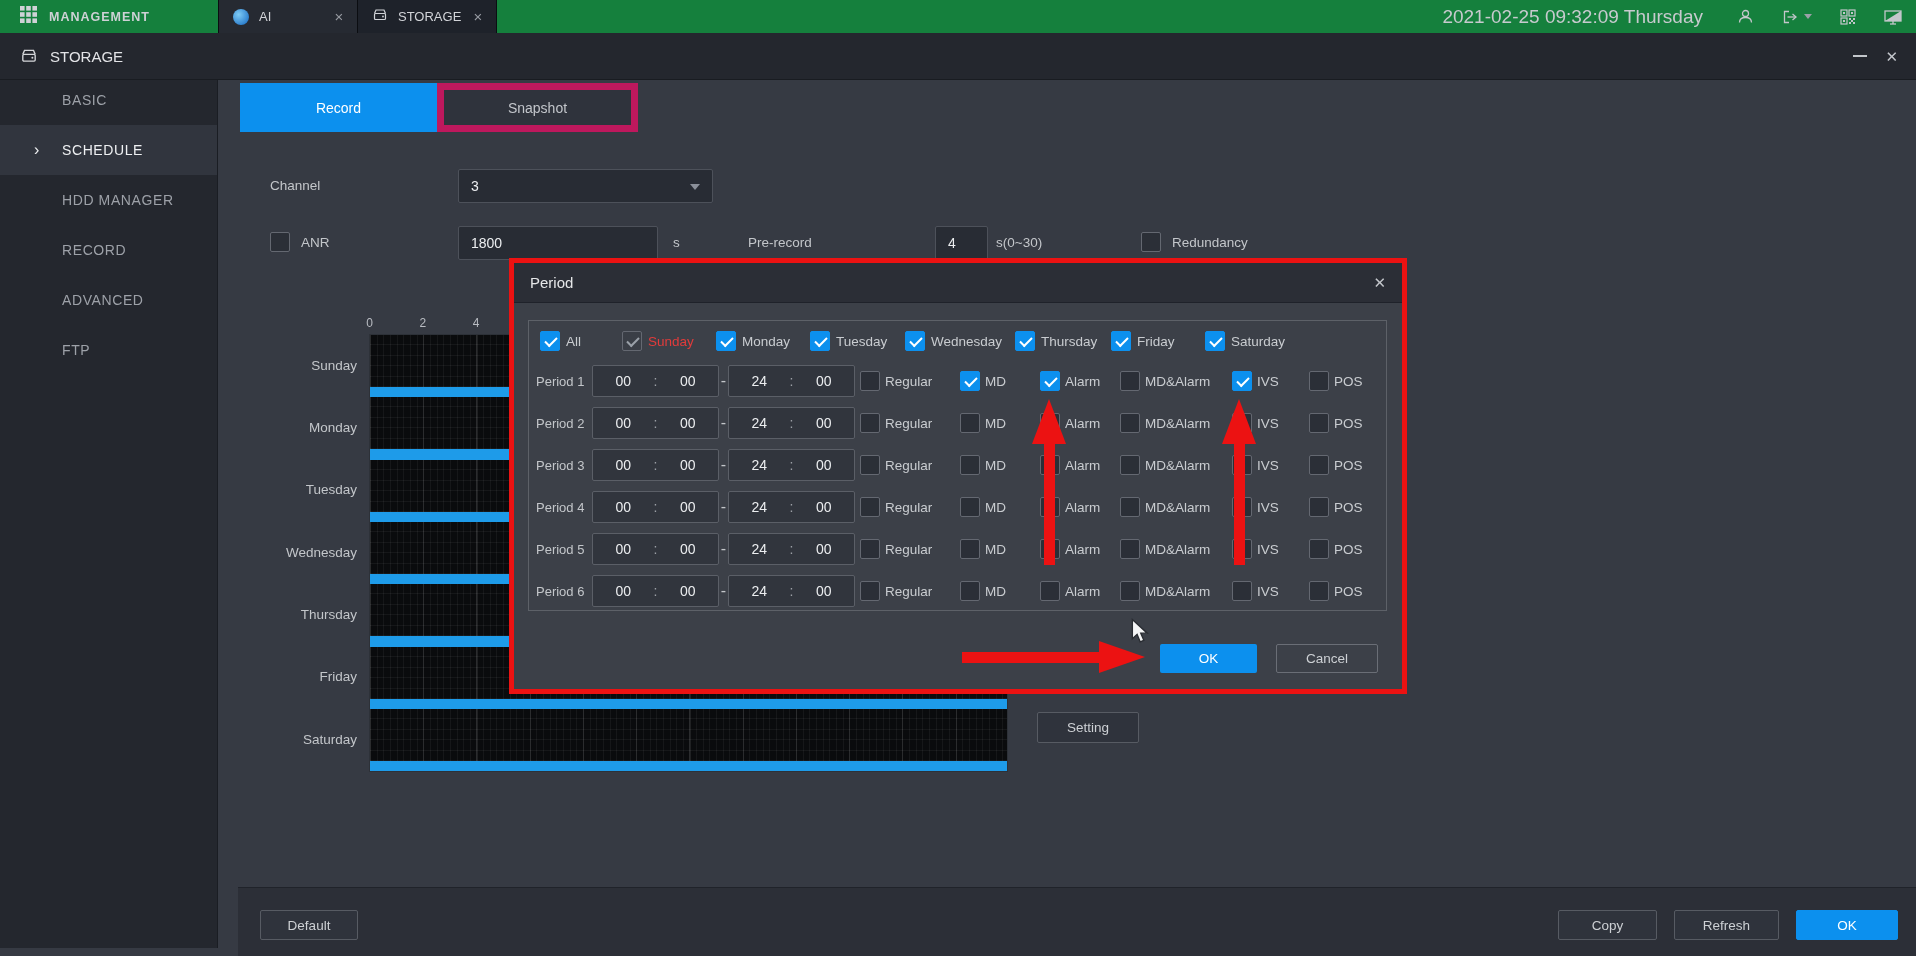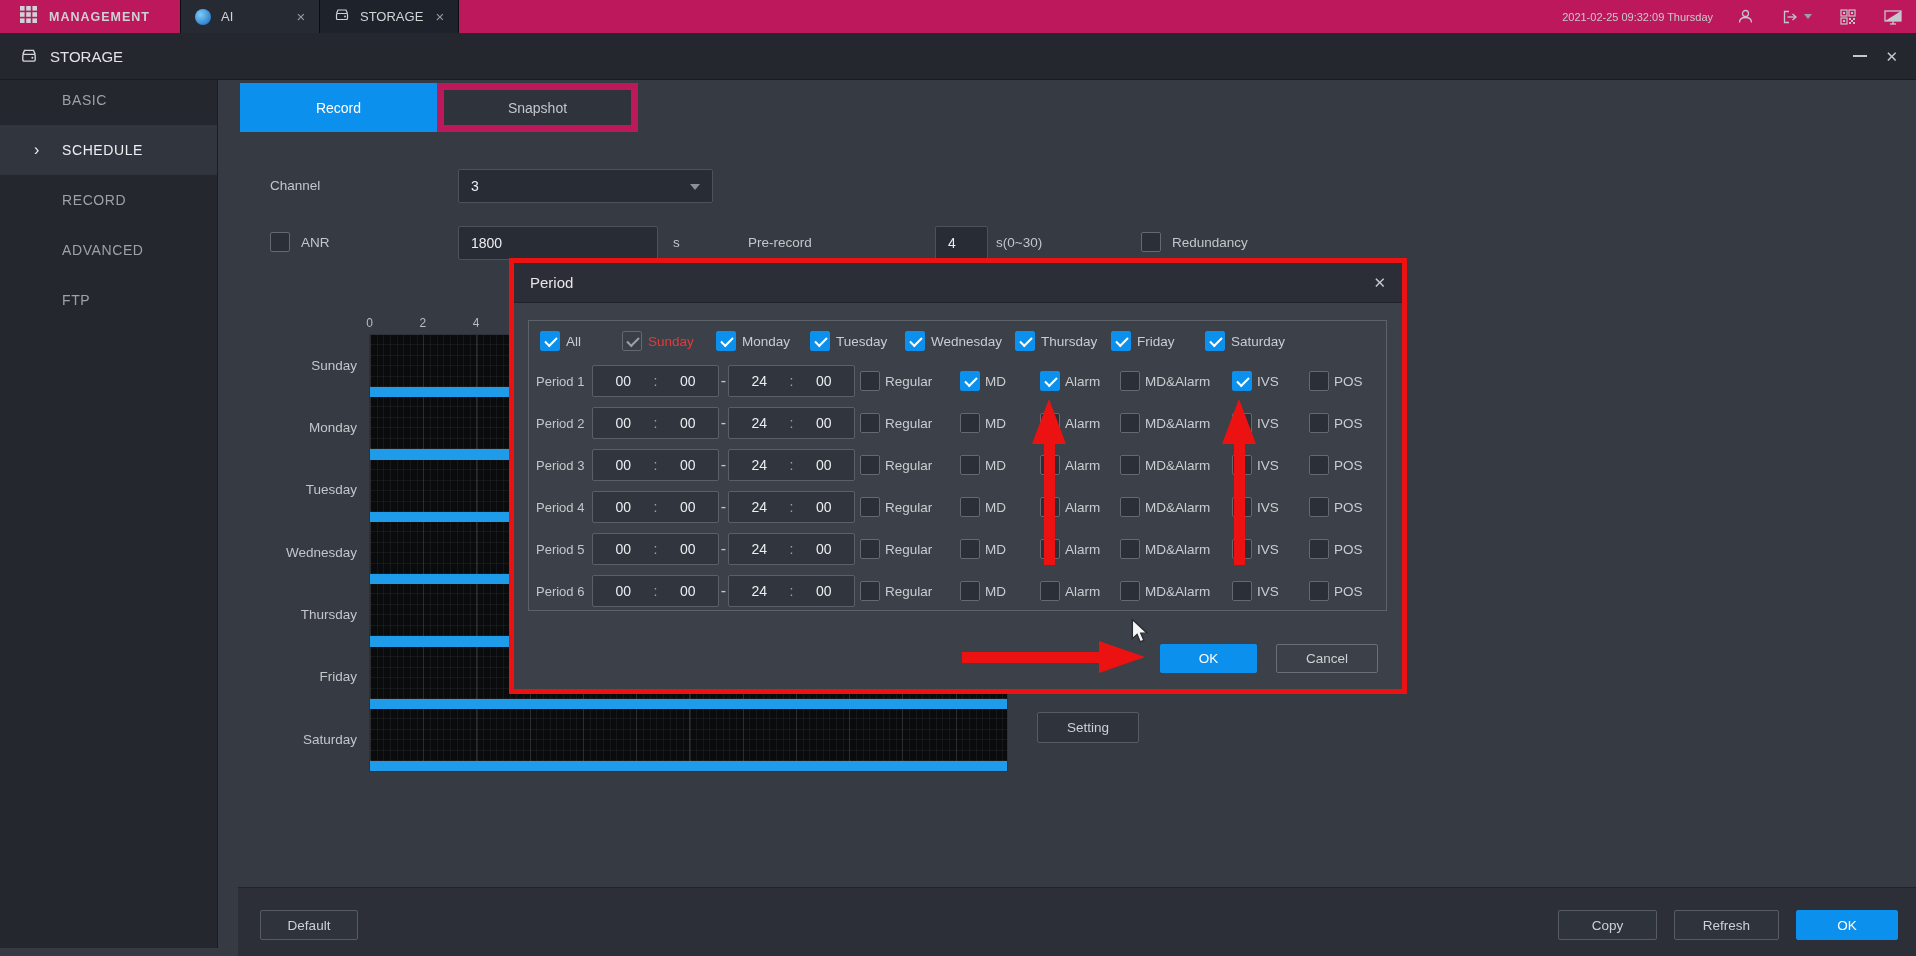--- a/index.html
+++ b/index.html
@@ -1,31 +1,31 @@
 <!DOCTYPE html>
 <html><head>
 <meta charset="utf-8">
 <style>
   * { margin:0; padding:0; box-sizing:border-box; }
   html,body { width:1916px; height:956px; overflow:hidden; }
   body { font-family:"Liberation Sans","DejaVu Sans",sans-serif; background:#101216; }
   .screen { position:relative; width:1916px; height:956px; background:#363a43; }
 
   
-  .topbar { position:absolute; left:0; top:0; width:1916px; height:33px; background:#be185d; display:flex; align-items:stretch; z-index:6; }
+  .topbar { position:absolute; left:0; top:0; width:1916px; height:33px; background:#15803d; display:flex; align-items:stretch; z-index:6; }
   .brand { display:flex; align-items:center; padding:0 30px 0 20px; }
   .brand-label { color:#ced1d5; font-size:12.5px; font-weight:bold; letter-spacing:1px; margin-left:12px; }
   .top-tab { display:flex; align-items:center; width:140px; padding:0 10px 0 14px; border-left:1px solid #0b0d11; border-right:1px solid #0b0d11; }
-  .tab-ai { background:#262a32; }
+  .tab-ai { background:#262a32;margin-left:38px; }
   .tab-storage { background:#1e222a; margin-left:-1px; }
   .top-tab .tab-label { color:#d2d4d8; font-size:13px; margin-left:10px; }
   .tab-close { margin-left:auto; width:16px; text-align:center; color:#979ba2; font-size:15px; line-height:1; }
   .tab-close::before { content:"×"; }
   .topbar-right { margin-left:auto; display:flex; align-items:center; padding-right:14px; }
-  .datetime { color:#c7cace; font-size:11px; margin-right:24px; }
+  .datetime { color:#c7cace; font-size:19px; margin-right:34px; }
   .top-icon { display:flex; align-items:center; margin-right:28px; }
   .caret-down { width:0; height:0; border-left:4px solid transparent; border-right:4px solid transparent; border-top:5px solid #9ba0a7; margin-left:4px; }
 
   
   .win-titlebar { position:absolute; left:0; top:33px; width:1916px; height:47px; background:#24272e; border-bottom:1px solid #191c21; display:flex; align-items:center; z-index:5; }
   .win-icon { margin-left:20px; display:flex; align-items:center; }
   .win-title { color:#e3e4e7; font-size:15px; margin-left:12px; }
   .win-controls { margin-left:auto; display:flex; align-items:center; gap:18px; padding-right:18px; }
   .win-min-bar { width:14px; height:2px; background:#c3c6cb; display:inline-block; }
   .win-close { color:#c3c6cb; font-size:15px; line-height:1; }
@@ -226,20 +226,24 @@
         <div class="side-item">
           <span class="side-arrow"></span>
           <span class="side-label">BASIC</span>
         </div>
         <div class="side-item active">
           <span class="side-arrow"></span>
           <span class="side-label">SCHEDULE</span>
         </div>
         <div class="side-item">
           <span class="side-arrow"></span>
+          <span class="side-label">HDD MANAGER</span>
+        </div>
+        <div class="side-item">
+          <span class="side-arrow"></span>
           <span class="side-label">RECORD</span>
         </div>
         <div class="side-item">
           <span class="side-arrow"></span>
           <span class="side-label">ADVANCED</span>
         </div>
         <div class="side-item">
           <span class="side-arrow"></span>
           <span class="side-label">FTP</span>
         </div>

